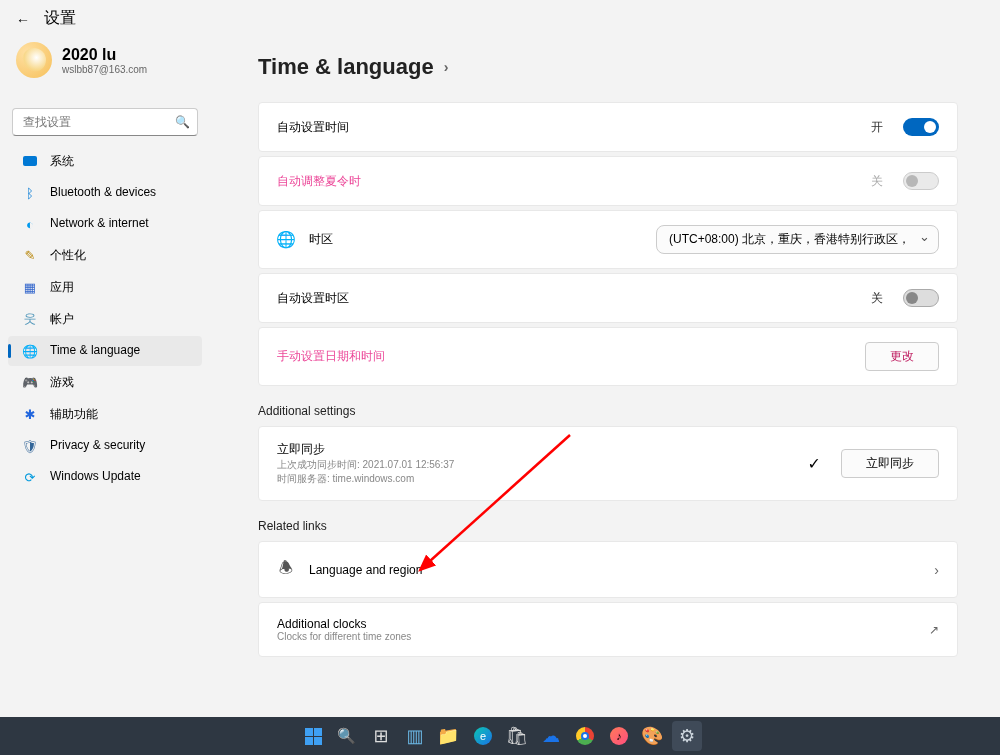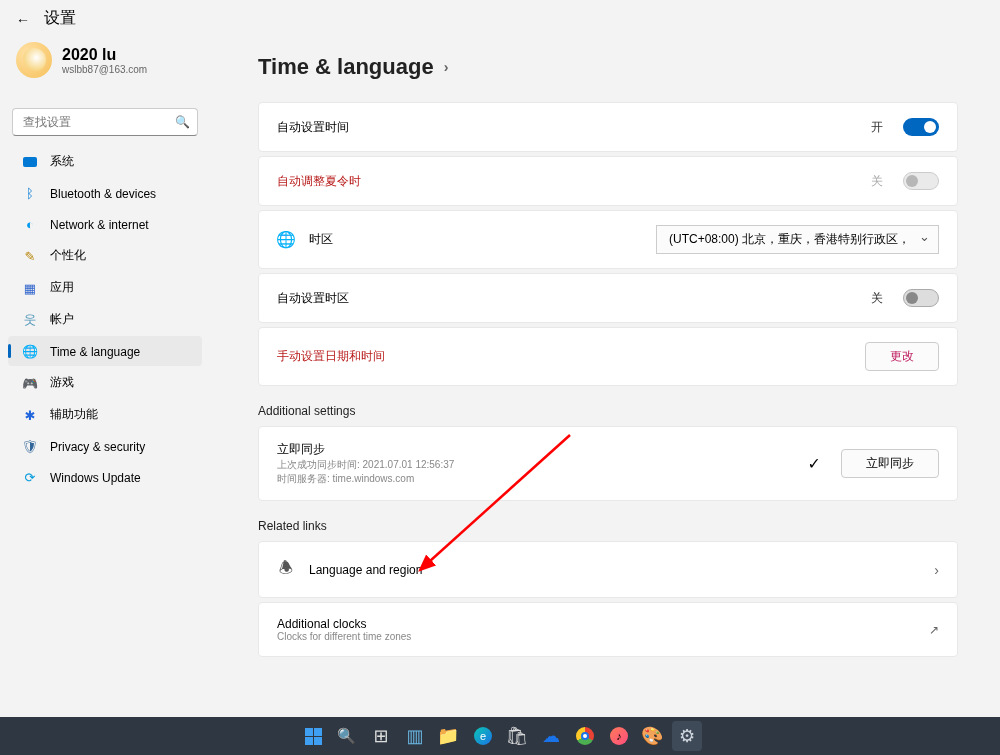--- a/index.html
+++ b/index.html
@@ -10,52 +10,52 @@
 .sidebar { position: absolute; left: 0; top: 36px; width: 210px; padding: 0 4px; }
 .user-block { display: flex; align-items: center; gap: 10px; padding: 6px 12px 14px; }
 .avatar { width: 36px; height: 36px; border-radius: 50%; background: radial-gradient(circle at 30% 30%, #ffe0a3, #f6c05a); position: relative; overflow: hidden; }
 .avatar::after { content: ""; position: absolute; inset: 6px; background: radial-gradient(circle at 60% 40%, #fff, #f8d88a 60%, transparent 70%); border-radius: 50%; }
 .user-name { font-size: 16px; font-weight: 600; }
 .user-email { font-size: 10px; color: #666; }
 .search-box { position: relative; margin: 16px 8px 10px; }
 .search-box input { width: 100%; height: 28px; border: 1px solid #ccc; border-bottom-color: #888; border-radius: 4px; padding: 0 28px 0 10px; font-size: 12px; background: #fff; }
 .search-icon { position: absolute; right: 8px; top: 50%; transform: translateY(-50%); font-size: 12px; color: #555; }
 .nav { list-style: none; }
-.nav-item { display: flex; align-items: flex-end; gap: 12px; padding: 7px 14px; border-radius: 4px; cursor: pointer; font-size: 12px; margin: 1px 4px; position: relative; }
+.nav-item { display: flex; align-items: flex-start; gap: 12px; padding: 7px 14px; border-radius: 4px; cursor: pointer; font-size: 12px; margin: 1px 4px; position: relative; }
 .nav-item.active { background: #e9e9e9; }
 .nav-item.active::before { content: ""; position: absolute; left: 0; top: 8px; bottom: 8px; width: 3px; background: #0067c0; border-radius: 2px; }
 .nav-icon { width: 16px; height: 16px; display: flex; align-items: center; justify-content: center; font-size: 13px; }
 .ic-system { background: #0078d4; border-radius: 2px; width: 14px; height: 10px; }
 .ic-bt { color: #0078d4; }
 .ic-net { color: #0099ee; }
 .ic-pers { color: #b8860b; }
 .ic-apps { color: #3366cc; }
 .ic-acct { color: #5599bb; }
 .ic-time { color: #0067c0; }
 .ic-game { color: #666; }
 .ic-access { color: #2266dd; }
 .ic-priv { color: #336699; }
 .ic-update { color: #0099dd; }
 .main { position: absolute; left: 258px; top: 40px; right: 42px; bottom: 40px; overflow-y: auto; }
 .breadcrumb { display: flex; align-items: center; gap: 10px; font-size: 22px; font-weight: 600; margin: 14px 0 22px; }
 .breadcrumb .parent { color: #222; }
 .breadcrumb .sep { font-size: 14px; color: #666; }
 .card { background: #fff; border: 1px solid #e8e8e8; border-radius: 4px; margin-bottom: 4px; padding: 14px 18px; display: flex; align-items: center; gap: 14px; min-height: 50px; }
 .card-label { flex: 1; font-size: 12px; }
-.card-label.disabled { color: #b91c1c; }
+.card-label.disabled { color: #ec4899; }
 .card-icon { width: 18px; display: flex; justify-content: center; color: #555; }
 .status-text { font-size: 12px; color: #333; margin-right: 6px; }
 .status-text.disabled { color: #aaa; }
 .toggle { width: 36px; height: 18px; border-radius: 9px; position: relative; cursor: pointer; }
 .toggle.on { background: #0067c0; }
 .toggle.on::after { content: ""; position: absolute; right: 3px; top: 3px; width: 12px; height: 12px; background: #fff; border-radius: 50%; }
 .toggle.off { background: #ddd; border: 1px solid #aaa; }
 .toggle.off::after { content: ""; position: absolute; left: 2px; top: 2px; width: 12px; height: 12px; background: #888; border-radius: 50%; }
 .toggle.off.disabled { opacity: 0.6; cursor: default; }
-.dropdown { border: 1px solid #ccc; border-radius: 0; padding: 5px 28px 5px 12px; font-size: 12px; position: relative; background: #fbfbfb; cursor: pointer; }
+.dropdown { border: 1px solid #ccc; border-radius: 8px; padding: 5px 28px 5px 12px; font-size: 12px; position: relative; background: #fbfbfb; cursor: pointer; }
 .dropdown::after { content: "⌄"; position: absolute; right: 8px; top: 3px; color: #555; font-size: 13px; }
 .btn { border: 1px solid #ccc; border-radius: 4px; padding: 5px 24px; font-size: 12px; background: #fbfbfb; cursor: pointer; }
 .btn.disabled { color: #be185d; cursor: default; }
 .section-title { font-size: 12px; font-weight: 400; margin: 18px 0 8px; color: #222; }
 .multi-line .line1 { font-size: 12px; }
 .multi-line .line2, .multi-line .line3 { font-size: 10px; color: #888; }
 .checkmark { font-size: 16px; margin-right: 6px; }
 .chevron { color: #666; font-size: 14px; }
 .open-icon { color: #666; font-size: 12px; }
 .annotation-arrow { position: absolute; left: 410px; top: 430px; pointer-events: none; z-index: 10; }

